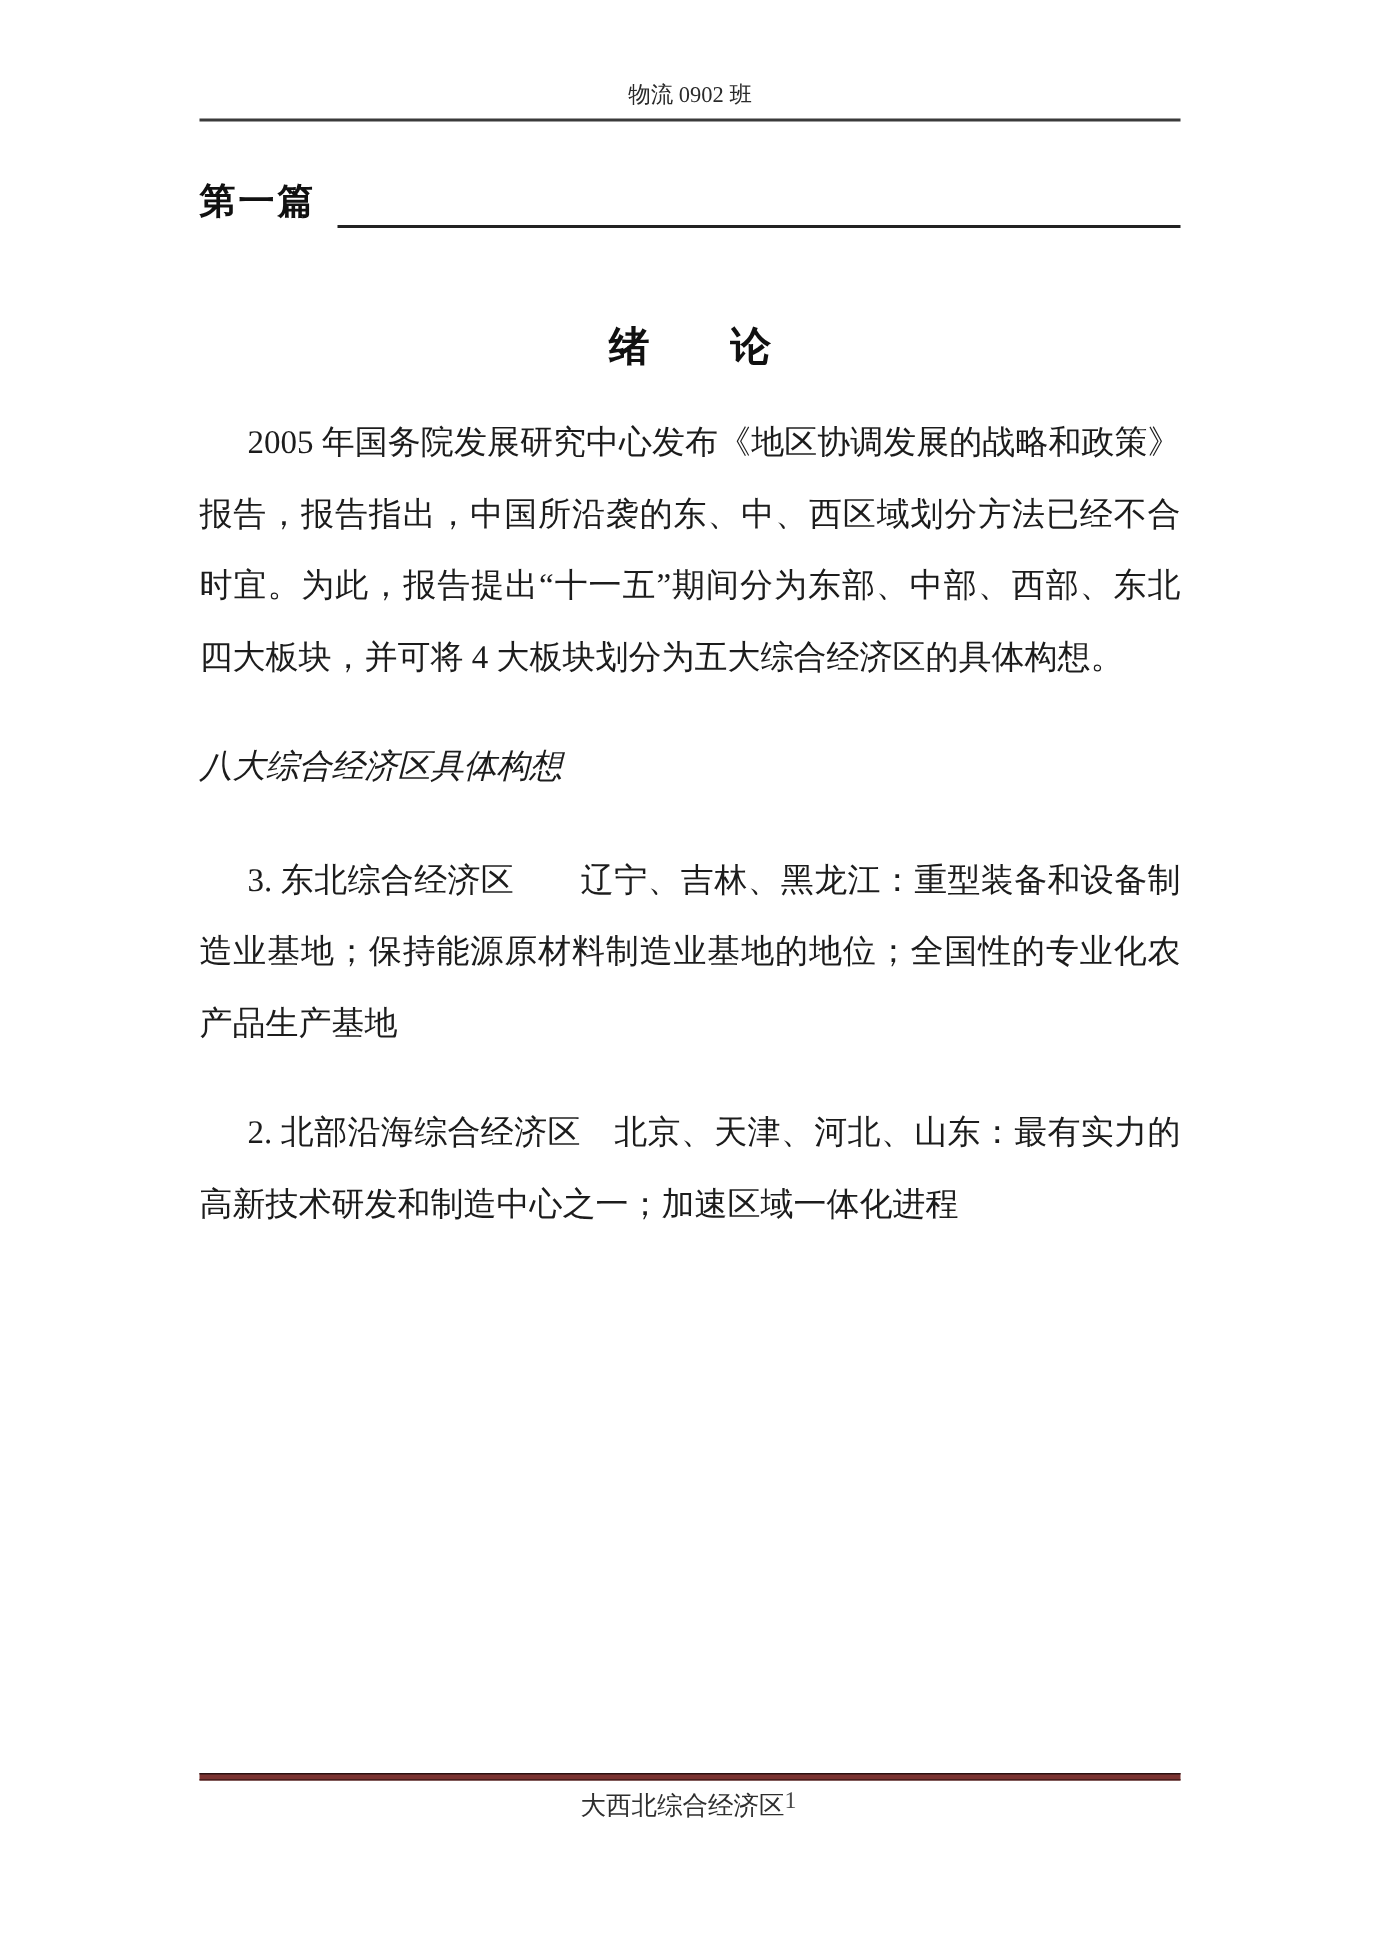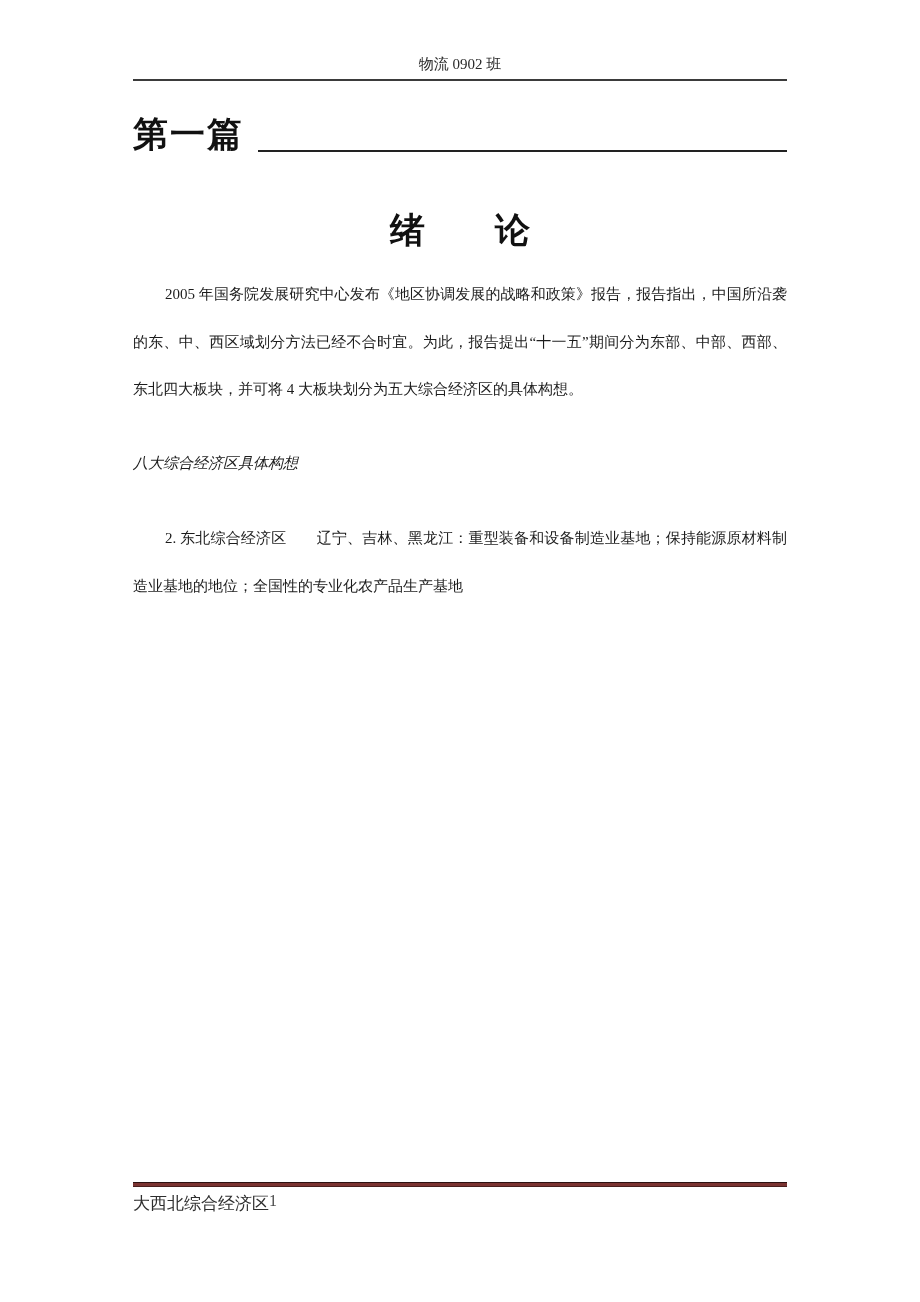--- a/index.html
+++ b/index.html
@@ -18,54 +18,54 @@
   .header { padding-top:52px; }
   .header-text {
     text-align:center; font-size:15px; line-height:24px; color:#2a2a2a;
     white-space:pre;
   }
   .header-rule { border-bottom:2px solid #3b3b3b; margin-top:3px; }
 
   
   .chapter { margin-top:32px; display:flex; align-items:flex-end; }
   .chapter-label {
-    font-size:35px; font-weight:bold; line-height:44px; letter-spacing:2px;
+    font-size:24px; font-weight:bold; line-height:44px; letter-spacing:2px;
     white-space:pre; color:#111;
   }
   .chapter-underline {
     flex:1; border-bottom:2.5px solid #222; margin-left:14px; margin-bottom:5px;
   }
 
   
   .doc-title {
     margin-top:50px; text-align:center;
-    font-size:35px; font-weight:bold; line-height:48px;
+    font-size:27px; font-weight:bold; line-height:48px;
     white-space:pre; color:#111;
   }
 
   
   .body-text { margin-top:16px; }
   .body-text p {
-    font-size:15px; line-height:47.5px;
+    font-size:22px; line-height:47.5px;
     text-align:justify;
     white-space:pre-wrap;
     margin-bottom:26px;
     color:#1c1c1c;
   }
   .body-text p.indent { text-indent:32px; }
   .body-text p.section-heading { margin-top:2px; margin-bottom:28px;font-style:italic; }
 
   
   .footer { position:absolute; left:133px; right:133px; top:1182px; }
   .footer-rule {
     height:5px; background:#7b3331;
     border-top:1px solid #2c1212; border-bottom:1px solid #4a1f1e;
   }
   .footer-row {
-    display:flex; justify-content:flex-start; align-items:flex-start;
+    display:flex; justify-content:center; align-items:flex-start;
     margin-top:5px;
   }
   .footer-left { font-size:17px; color:#2e2e2e; white-space:pre; }
   .footer-page { font-size:16px; color:#4a4a4a; padding-right:2px; }
 </style>
 </head>
 <body>
 
 <div class="page">
   <div class="content">
@@ -78,21 +78,22 @@
     <div class="chapter">
       <span class="chapter-label">第一篇</span>
       <span class="chapter-underline"></span>
     </div>
 
     <div class="doc-title">绪　　论</div>
 
     <div class="body-text">
       <p class="indent">2005 年国务院发展研究中心发布《地区协调发展的战略和政策》报告，报告指出，中国所沿袭的东、中、西区域划分方法已经不合时宜。为此，报告提出“十一五”期间分为东部、中部、西部、东北四大板块，并可将 4 大板块划分为五大综合经济区的具体构想。</p>
       <p class="section-heading">八大综合经济区具体构想</p>
-      <p class="indent">2. 东北综合经济区　　辽宁、吉林、黑龙江：重型装备和设备制造业基地；保持能源原材料制造业基地的地位；全国性的专业化农产品生产基地</p>
+      <p class="indent">3. 东北综合经济区　　辽宁、吉林、黑龙江：重型装备和设备制造业基地；保持能源原材料制造业基地的地位；全国性的专业化农产品生产基地</p>
+      <p class="indent">2. 北部沿海综合经济区　北京、天津、河北、山东：最有实力的高新技术研发和制造中心之一；加速区域一体化进程</p>
     </div>
 
   </div>
 
   <div class="footer">
     <div class="footer-rule"></div>
     <div class="footer-row">
       <span class="footer-left">大西北综合经济区</span>
       <span class="footer-page">1</span>
     </div>

